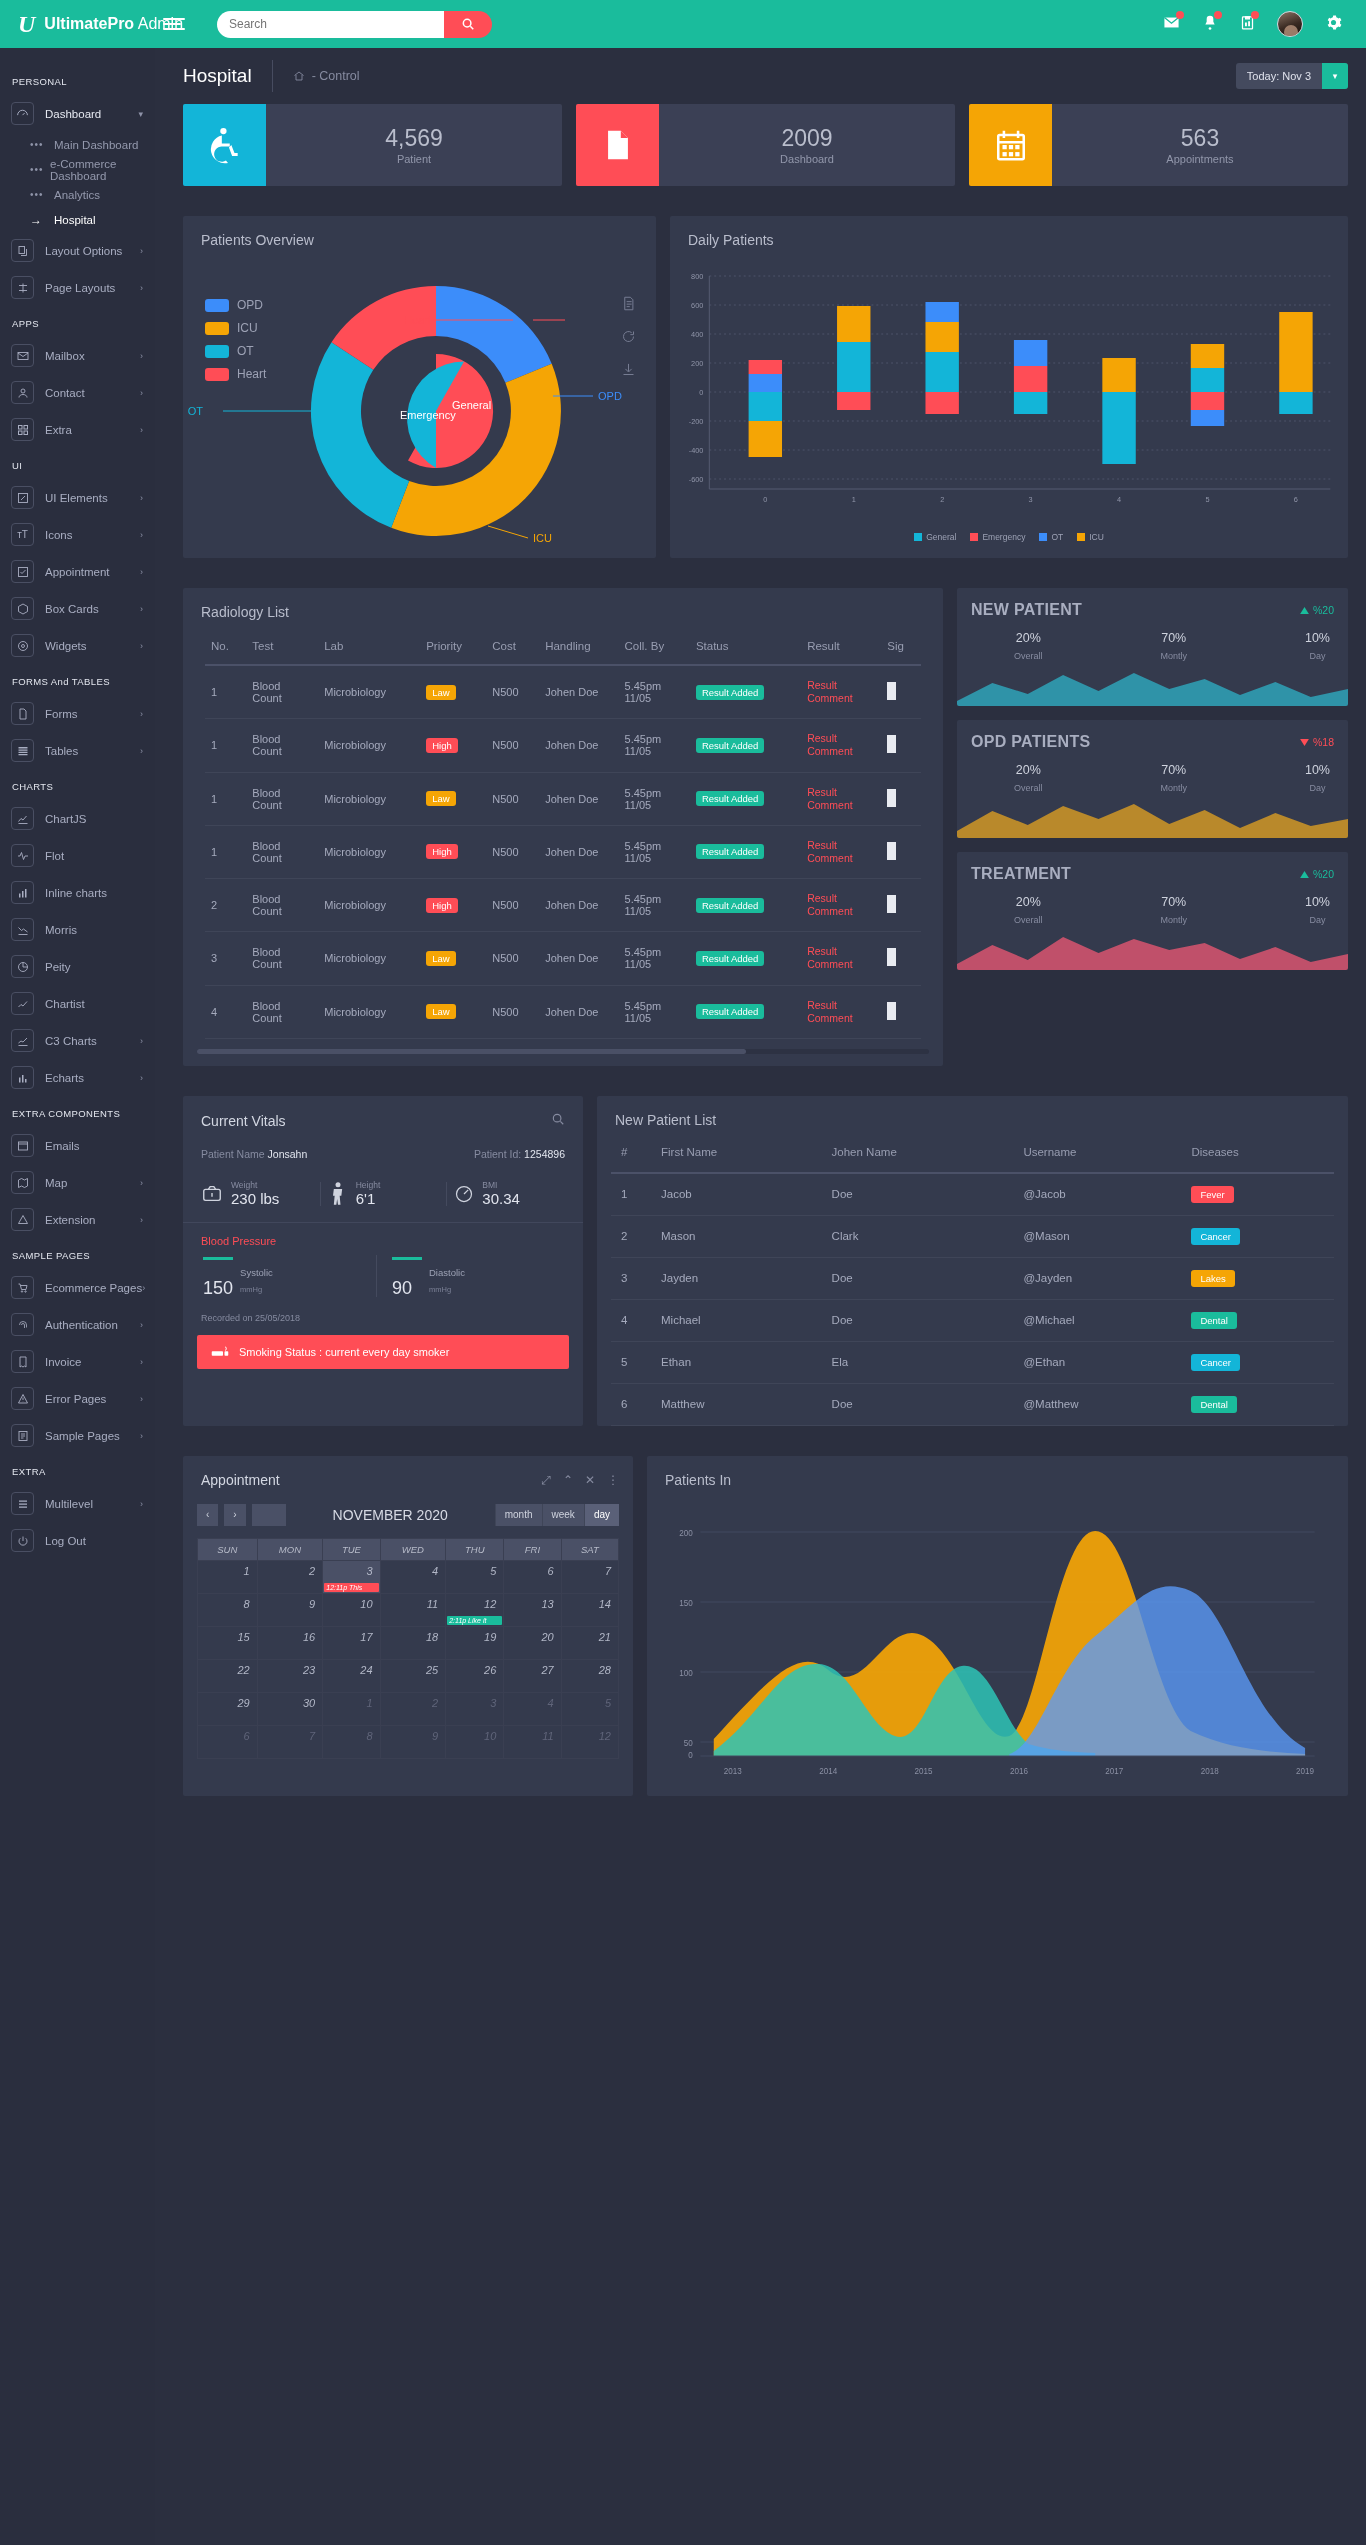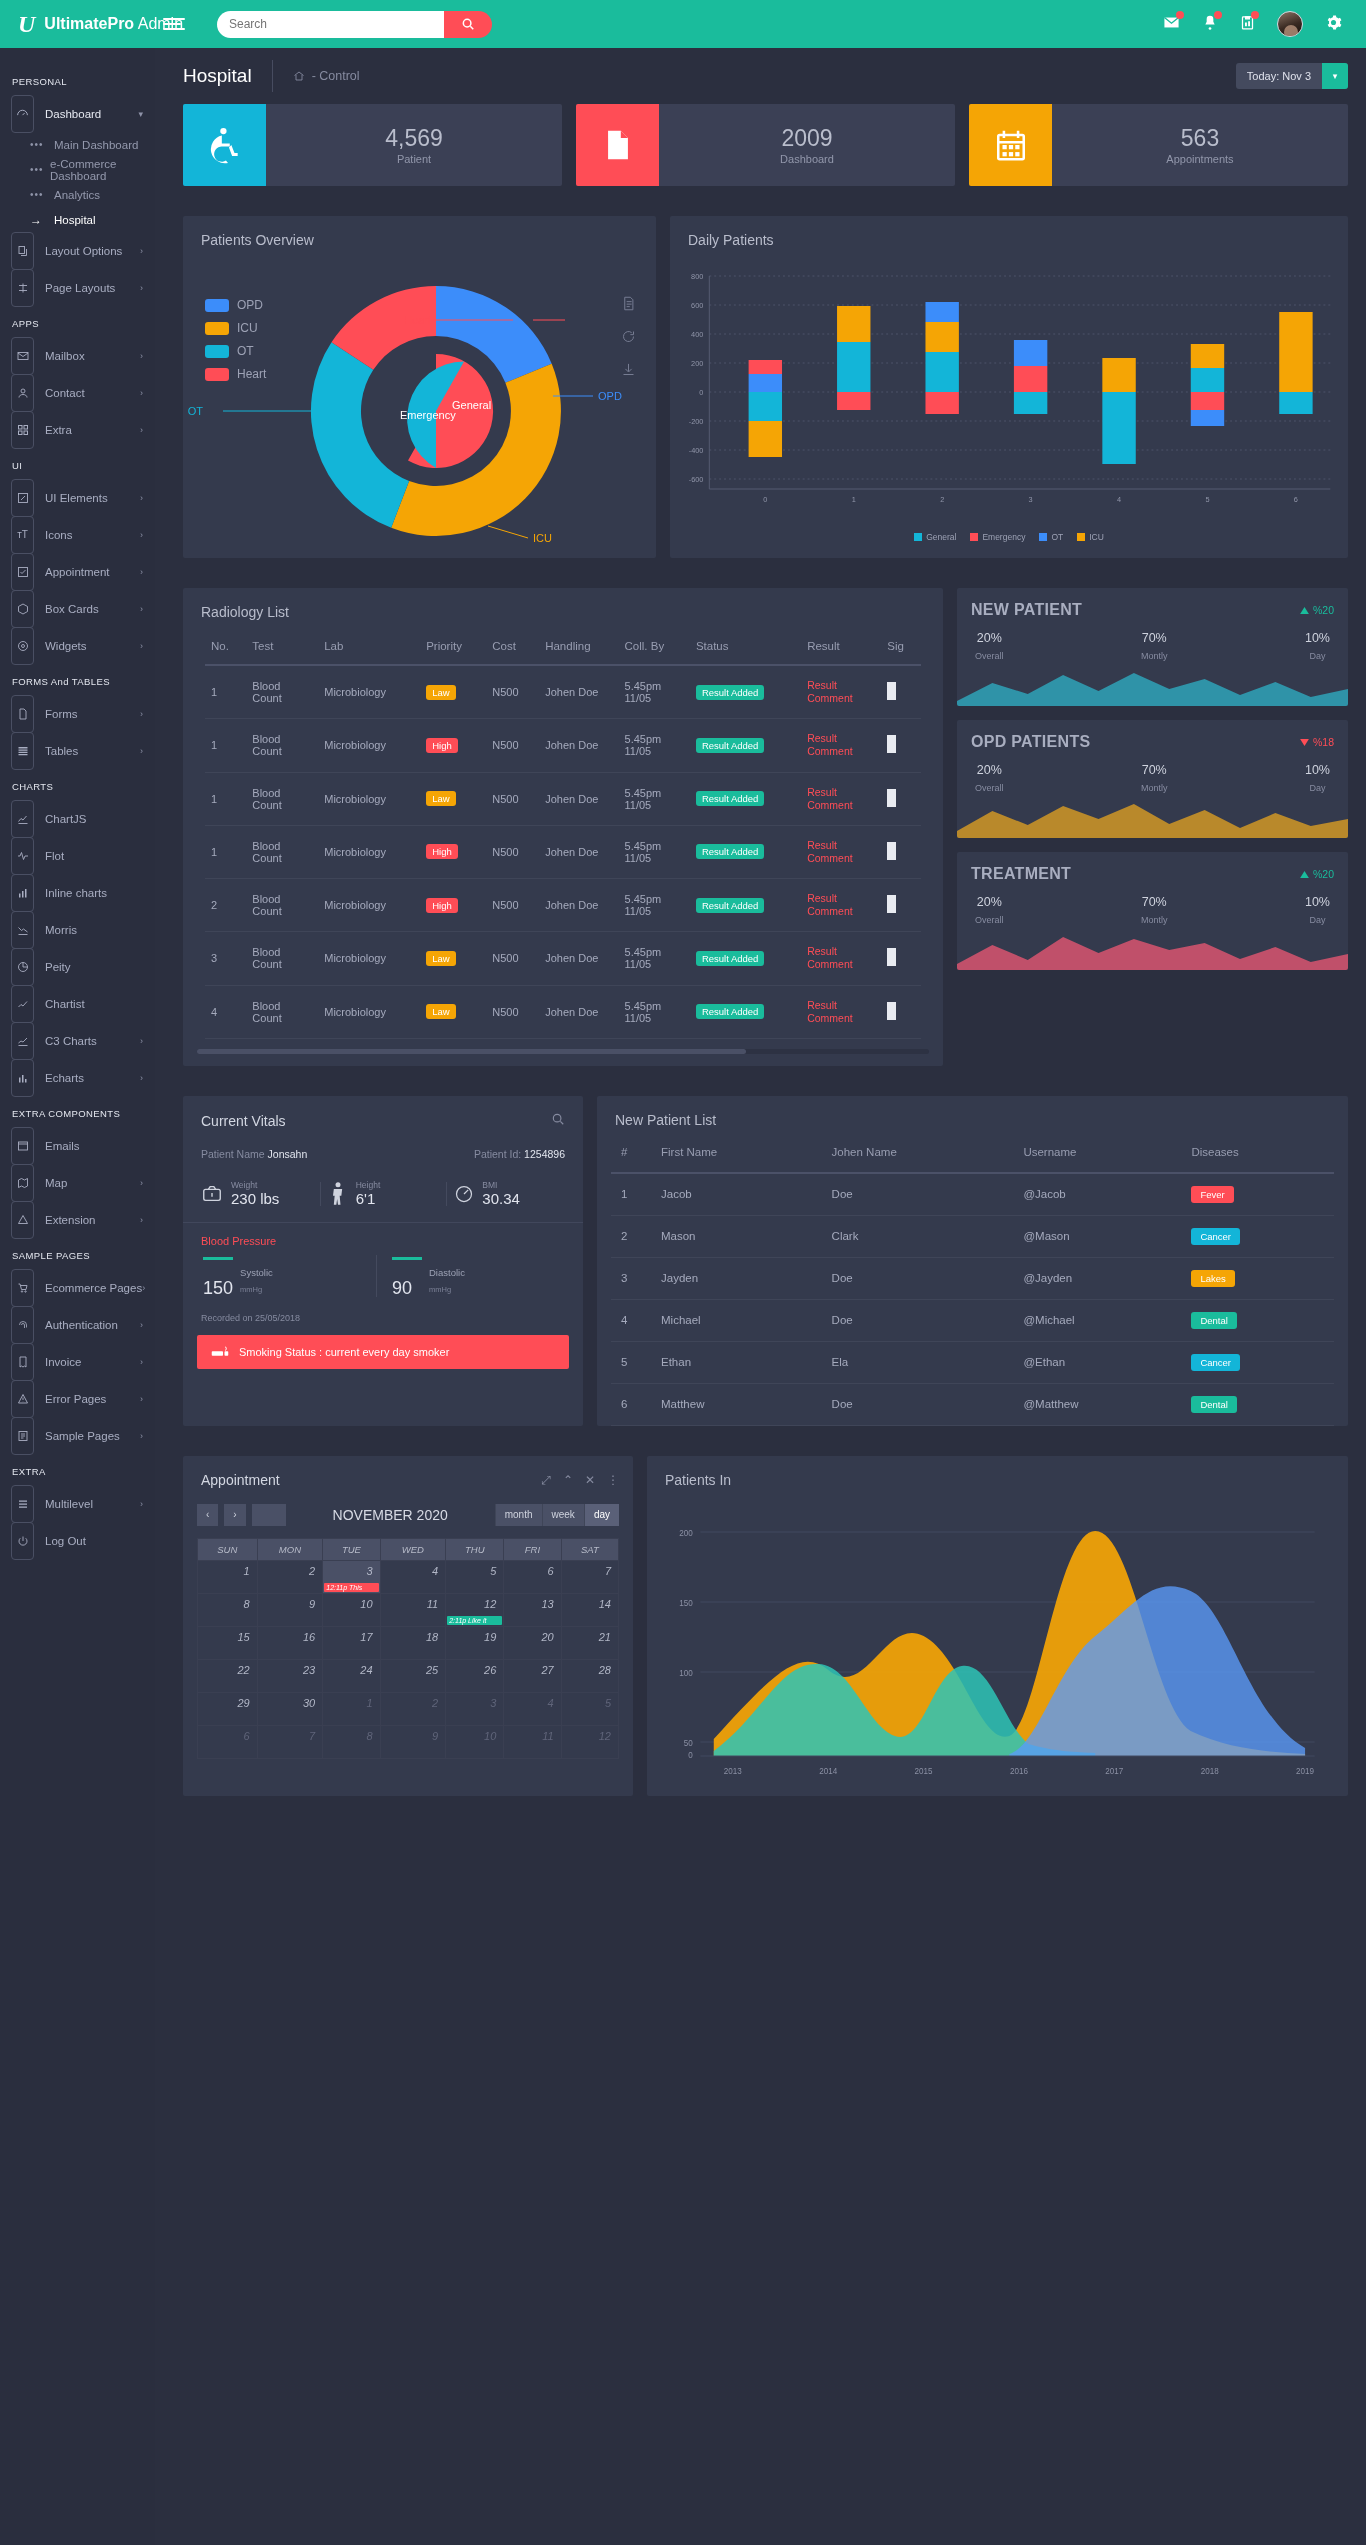--- a/index.html
+++ b/index.html
@@ -72,21 +72,21 @@
   }
   .nav-head {
     font-size: 9.5px; letter-spacing: .4px; color: #e4e7ef;
     padding: 12px 0 8px 12px; font-weight: 400;
   }
   .nav-item {
     display: flex; align-items: center; height: 37px; padding-left: 11px;
     cursor: pointer; position: relative;
   }
   .nav-box {
-    width: 23px; height: 38px; border: 1px solid #4a4f63; border-radius: 4px;
+    width: 23px; height: 23px; border: 1px solid #4a4f63; border-radius: 4px;
     display: flex; align-items: center; justify-content: center;
     color: #a9aec2; flex: 0 0 23px;
   }
   .nav-label { font-size: 11.5px; color: #a9aec2; margin-left: 11px; white-space: nowrap; }
   .nav-item .chev { margin-left: auto; margin-right: 12px; color:#8e93a8; font-size:9px; }
   .nav-sub { display: flex; align-items: center; height: 25px; padding-left: 30px; cursor:pointer; }
   .nav-sub .dots { color: #8e93a8; font-size: 10px; letter-spacing: 1px; width: 24px; }
   .nav-sub .arrow { color: #fff; font-size: 12px; width: 24px; }
   .nav-sub-label { font-size: 11.5px; color: #9499ad; }
   .nav-sub.active .nav-sub-label { color: #fff; }
@@ -156,21 +156,21 @@
   .lnk { color: #ff4d56; font-size: 10.5px; line-height: 1.25; cursor: pointer; }
   .sigbox { width: 9px; height: 18px; background: #e9ebf1; display:inline-block; }
   .hscroll { height: 5px; background: #2d3243; border-radius: 3px; margin: 10px 14px 12px 14px; position: relative; }
   .hscroll i { position: absolute; left: 0; top: 0; height: 5px; width: 75%; background: #4a5066; border-radius: 3px; display:block; }
   
   .mini { background: #343a4d; border-radius: 2px; padding: 13px 14px 0 14px; overflow: hidden; }
   .mini-top { display: flex; align-items: center; }
   .mini-title { font-size: 16px; color: #a9aec0; letter-spacing: .3px; font-weight: bold; }
   .mini-trend { margin-left: auto; font-size: 10.5px; display:flex; align-items:center; gap:4px; }
   .mini-stats { display: flex; justify-content: space-between; padding: 12px 4px 6px 4px; }
-  .ms { text-align: center; }
+  .ms { text-align: center; margin-left: 39px; }
   .ms-v { font-size: 12.5px; color: #cfd3de; }
   .ms-l { font-size: 9px; color: #878ca1; }
   
   .vit-head { display:flex; align-items:center; padding: 16px 18px 10px 18px; }
   .vit-sub { display: flex; padding: 8px 18px 12px 18px; font-size: 10.5px; }
   .vit-sub .g { color: #868ba0; }
   .vit-sub .w { color: #e2e5ee; }
   .vit-metrics { display: flex; padding: 4px 10px 10px 10px; }
   .vm { flex: 1; display: flex; align-items: center; gap: 8px; padding: 4px 8px; position: relative; }
   .vm + .vm::before { content:""; position:absolute; left:0; top:6px; bottom:6px; width:1px; background:#444a5e; }

